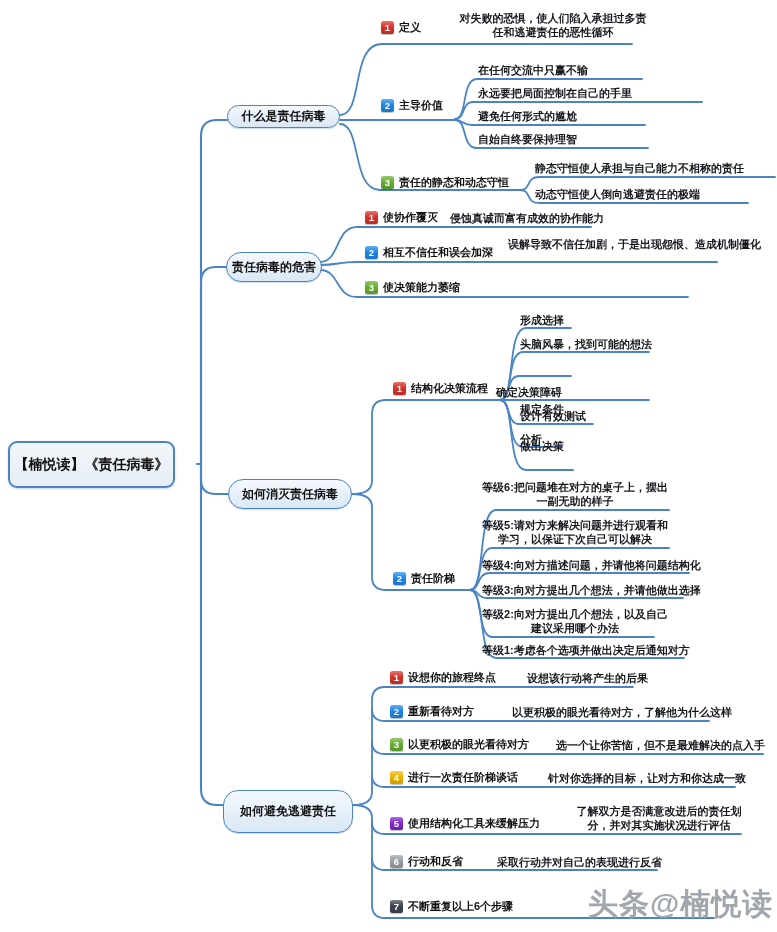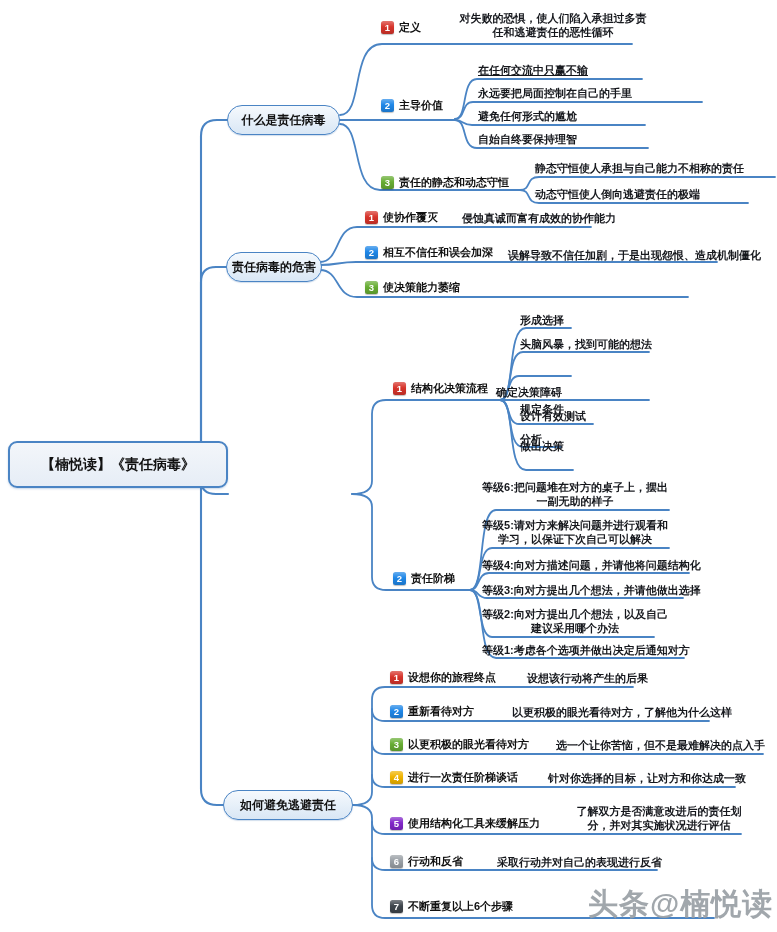--- a/index.html
+++ b/index.html
@@ -10,21 +10,21 @@
   #wires{position:absolute;left:0;top:0;width:777px;height:932px;}
   .pill{
     position:absolute;display:flex;align-items:center;justify-content:center;
     border:1.6px solid #4A84C4;border-radius:15px;
     background:linear-gradient(#f5f9fd,#d9e7f5);
     font-size:12px;font-weight:bold;color:#111;white-space:nowrap;
     box-shadow:0 1px 1px rgba(70,120,180,.25);
     box-sizing:border-box;
   }
   .rootnode{
-    position:absolute;left:8px;top:441px;width:220px;height:47px;
+    position:absolute;left:8px;top:441px;width:167px;height:47px;
     display:flex;align-items:center;justify-content:center;
     border:2px solid #4A84C4;border-radius:9px;
     background:linear-gradient(#f3f6fa,#e6edf6);
     font-size:14px;font-weight:bold;color:#111;white-space:nowrap;
     box-shadow:0 1px 2px rgba(70,120,180,.3);box-sizing:border-box;
   }
   .srow{position:absolute;display:flex;align-items:flex-start;gap:5px;}
   .badge{
     flex:0 0 auto;width:13px;height:13px;margin-top:0px;border-radius:2.5px;
     display:flex;align-items:center;justify-content:center;
@@ -93,57 +93,58 @@
     <path d="M372,709 Q372,721 385,721 H709"></path>
     <path d="M372,742 Q372,754 385,754 H763"></path>
     <path d="M372,775 Q372,787 385,787 H735"></path>
     <path d="M353,805 Q372,805 372,818 V905 Q372,918 385,918 H714"></path>
     <path d="M372,822 Q372,834 385,834 H741"></path>
     <path d="M372,858 Q372,870 385,870 H657"></path>
   </svg>
 
   <div class="rootnode">【楠悦读】《责任病毒》</div>
 
-  <div class="pill" style="left:227px;top:105px;width:113px;height:30px;">什么是责任病毒</div>
+  <div class="pill" style="left:227px;top:105px;width:113px;height:23px;">什么是责任病毒</div>
   <div class="pill" style="left:226px;top:252px;width:96px;height:30px;">责任病毒的危害</div>
-  <div class="pill" style="left:223px;top:790px;width:130px;height:30px;">如何避免逃避责任</div>
+  <div class="pill" style="left:228px;top:479px;width:124px;height:30px;">如何消灭责任病毒</div>
+  <div class="pill" style="left:223px;top:790px;width:130px;height:43px;">如何避免逃避责任</div>
 
   <div class="srow" style="left:381px;top:21px;">
     <span class="badge" style="background-color: rgb(215, 52, 43);">1</span>
     <span class="slabel">定义</span>
   </div>
   <div class="leaf wrap" style="left:457px;top:12px;width:192px;">对失败的恐惧，使人们陷入承担过多责任和逃避责任的恶性循环</div>
 
   <div class="srow" style="left:381px;top:99px;">
     <span class="badge" style="background-color: rgb(31, 135, 232);">2</span>
     <span class="slabel">主导价值</span>
   </div>
-  <div class="leaf" style="left:478px;top:64px;text-decoration:underline;">在任何交流中只赢不输</div>
+  <div class="leaf" style="left:478px;top:64px;">在任何交流中只赢不输</div>
   <div class="leaf" style="left:478px;top:87px;">永远要把局面控制在自己的手里</div>
   <div class="leaf" style="left:478px;top:110px;">避免任何形式的尴尬</div>
   <div class="leaf" style="left:478px;top:133px;">自始自终要保持理智</div>
 
   <div class="srow" style="left:381px;top:176px;">
     <span class="badge" style="background-color: rgb(103, 173, 51);">3</span>
     <span class="slabel">责任的静态和动态守恒</span>
   </div>
   <div class="leaf" style="left:535px;top:162px;">静态守恒使人承担与自己能力不相称的责任</div>
   <div class="leaf" style="left:535px;top:188px;">动态守恒使人倒向逃避责任的极端</div>
 
   <div class="srow" style="left:365px;top:211px;">
     <span class="badge" style="background-color: rgb(215, 52, 43);">1</span>
     <span class="slabel">使协作覆灭</span>
   </div>
-  <div class="leaf" style="left:462px;top:212px;">侵蚀真诚而富有成效的协作能力</div>
+  <div class="leaf" style="left:450px;top:212px;">侵蚀真诚而富有成效的协作能力</div>
 
   <div class="srow" style="left:365px;top:246px;">
     <span class="badge" style="background-color: rgb(31, 135, 232);">2</span>
     <span class="slabel">相互不信任和误会加深</span>
   </div>
-  <div class="leaf" style="left:508px;top:249px;">误解导致不信任加剧，于是出现怨恨、造成机制僵化</div>
+  <div class="leaf" style="left:508px;top:238px;">误解导致不信任加剧，于是出现怨恨、造成机制僵化</div>
 
   <div class="srow" style="left:365px;top:281px;">
     <span class="badge" style="background-color: rgb(103, 173, 51);">3</span>
     <span class="slabel">使决策能力萎缩</span>
   </div>
 
   <div class="srow" style="left:393px;top:382px;">
     <span class="badge" style="background-color: rgb(215, 52, 43);">1</span>
     <span class="slabel">结构化决策流程</span>
   </div>

